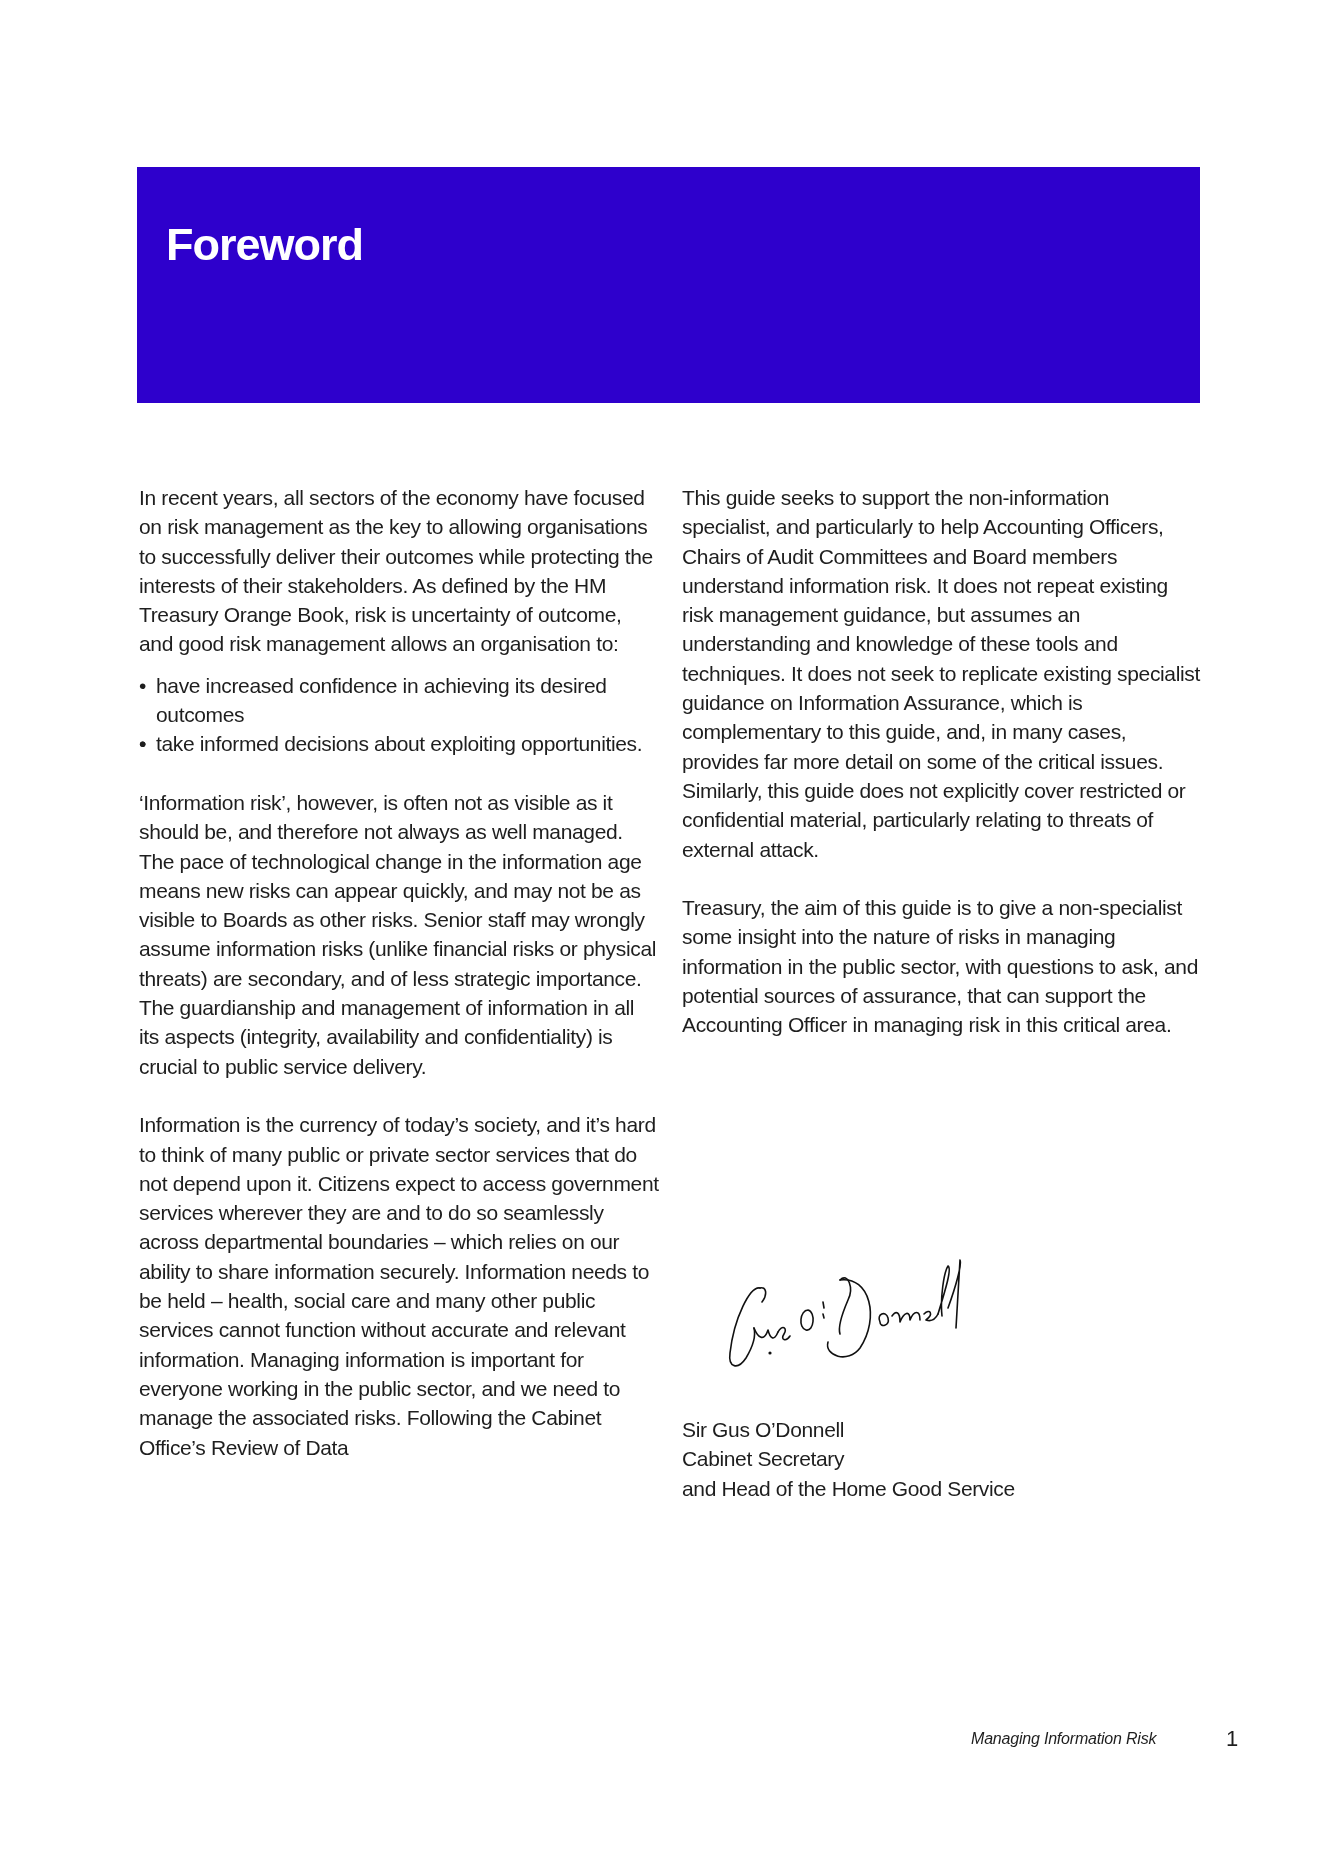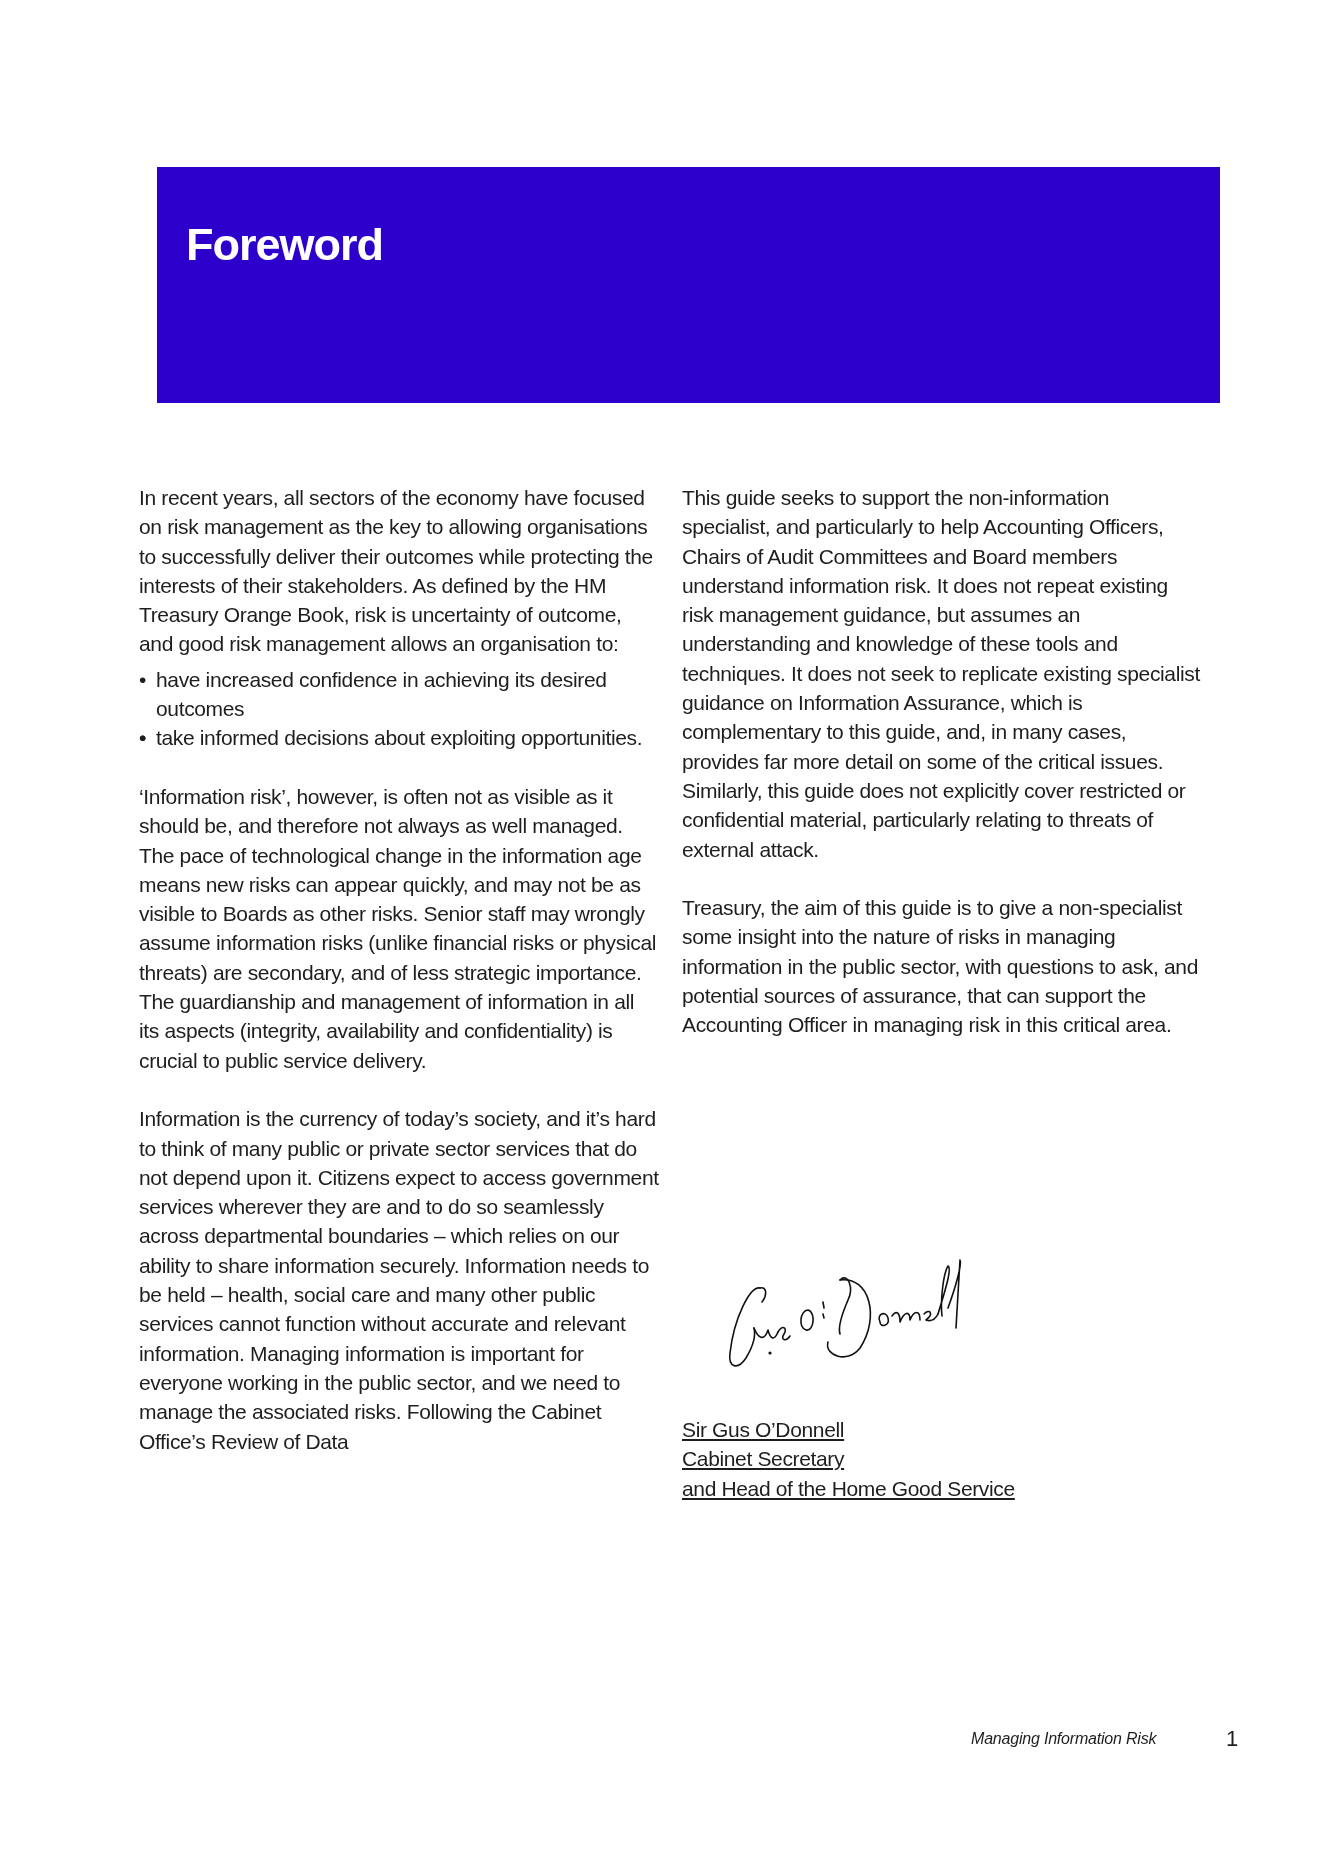--- a/index.html
+++ b/index.html
@@ -16,21 +16,20 @@
       color: #1a1a1a;
     }
     .banner {
       position: absolute;
       left: 137px;
       top: 167px;
       width: 1063px;
       height: 236px;
       background: #2E00CC;
       box-sizing: border-box;
-      margin-left: 20px;
     }
     .banner-title {
       position: absolute;
       left: 29px;
       top: 55px;
       margin: 0;
       font-size: 45px;
       font-weight: bold;
       color: #ffffff;
       letter-spacing: -1px;
@@ -49,21 +48,21 @@
       width: 520px;
     }
     .col-right {
       left: 682px;
       width: 520px;
     }
     .col p {
       margin: 0 0 29.3px 0;
     }
     .col p.no-gap {
-      margin-bottom: 6px;
+      margin-bottom: 12px;
     }
     .col ul {
       margin: 0 0 29.3px 0;
       padding: 0;
       list-style: none;
     }
     .col ul li {
       position: relative;
       padding-left: 17px;
     }
@@ -80,21 +79,20 @@
       height: 130px;
     }
     .signatory {
       position: absolute;
       left: 682px;
       top: 1415px;
       font-size: 21px;
       line-height: 29.3px;
       letter-spacing: -0.35px;
       color: #1e1e1e;
-      text-decoration: underline;
     }
     .signatory div {
       white-space: nowrap;
     }
     .footer-title {
       position: absolute;
       left: 971px;
       top: 1730px;
       font-size: 16px;
       color: #1e1e1e;

